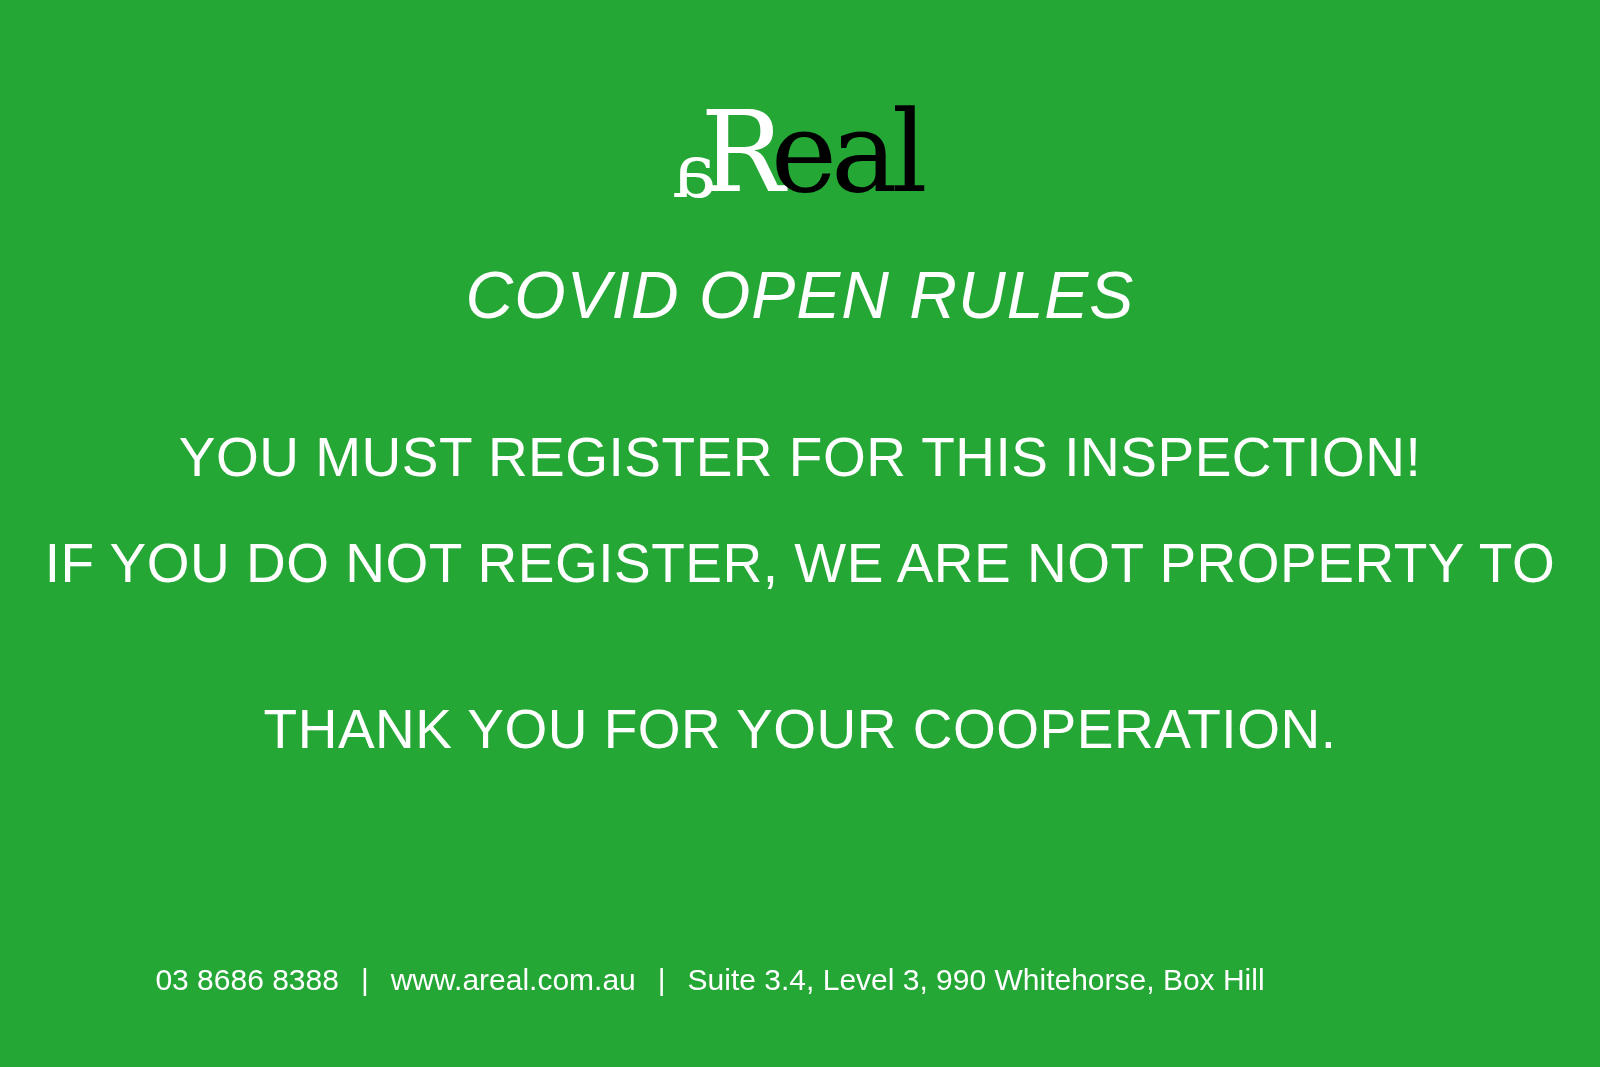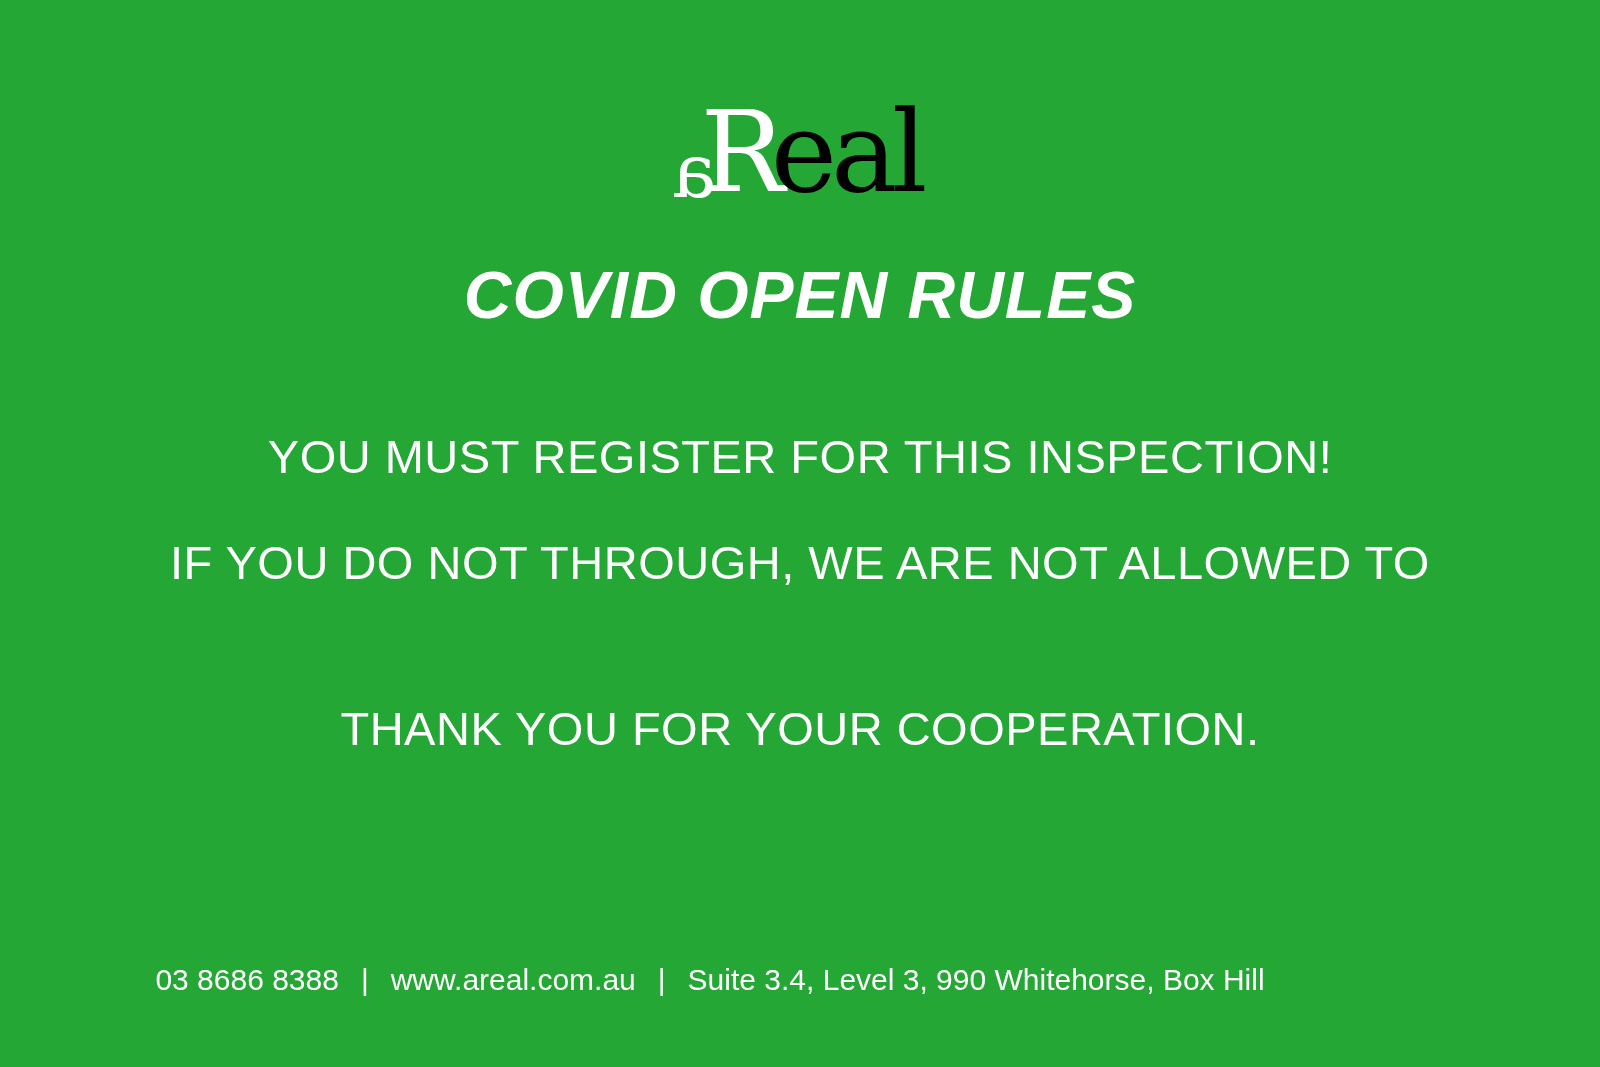--- a/index.html
+++ b/index.html
@@ -65,41 +65,41 @@
 
   
   .headline {
     position: absolute;
     top: 262px;
     left: 0;
     width: 1600px;
     text-align: center;
     color: #ffffff;
     font-family: "Liberation Sans", sans-serif;
-    font-weight: bold;
+    font-weight: normal;
     font-style: italic;
     font-size: 66px;
     letter-spacing: 1px;
     line-height: 1;
     white-space: nowrap;
   }
 
   
   .body-block {
     position: absolute;
     top: 404px;
     left: 0;
     width: 1600px;
     text-align: center;
   }
   .body-line {
     color: #ffffff;
     font-family: "Liberation Sans", sans-serif;
     font-weight: 300;
-    font-size: 47px;
+    font-size: 55px;
     line-height: 106px;
     letter-spacing: 0.5px;
     white-space: nowrap;
   }
   .body-line.spacer-before {
     margin-top: 60px;
   }
 
   
   .footer {
@@ -130,21 +130,21 @@
 <div class="poster">
 
   <div class="logo-wrap">
     <span class="logo"><span class="mark-a">a</span><span class="mark-r">R</span><span class="mark-eal">eal</span></span>
   </div>
 
   <div class="headline">COVID OPEN RULES</div>
 
   <div class="body-block">
     <div class="body-line">YOU MUST REGISTER FOR THIS INSPECTION!</div>
-    <div class="body-line">IF YOU DO NOT THROUGH, WE ARE NOT ALLOWED TO</div>
+    <div class="body-line">IF YOU DO NOT REGISTER, WE ARE NOT PROPERTY TO</div>
     <div class="body-line spacer-before">THANK YOU FOR YOUR COOPERATION.</div>
   </div>
 
   <div class="footer">
     <span class="item">03 8686 8388</span><span class="sep">|</span><span class="item">www.areal.com.au</span><span class="sep">|</span><span class="item">Suite 3.4, Level 3, 990 Whitehorse, Box Hill</span>
   </div>
 
 </div>
 
 </body></html>

